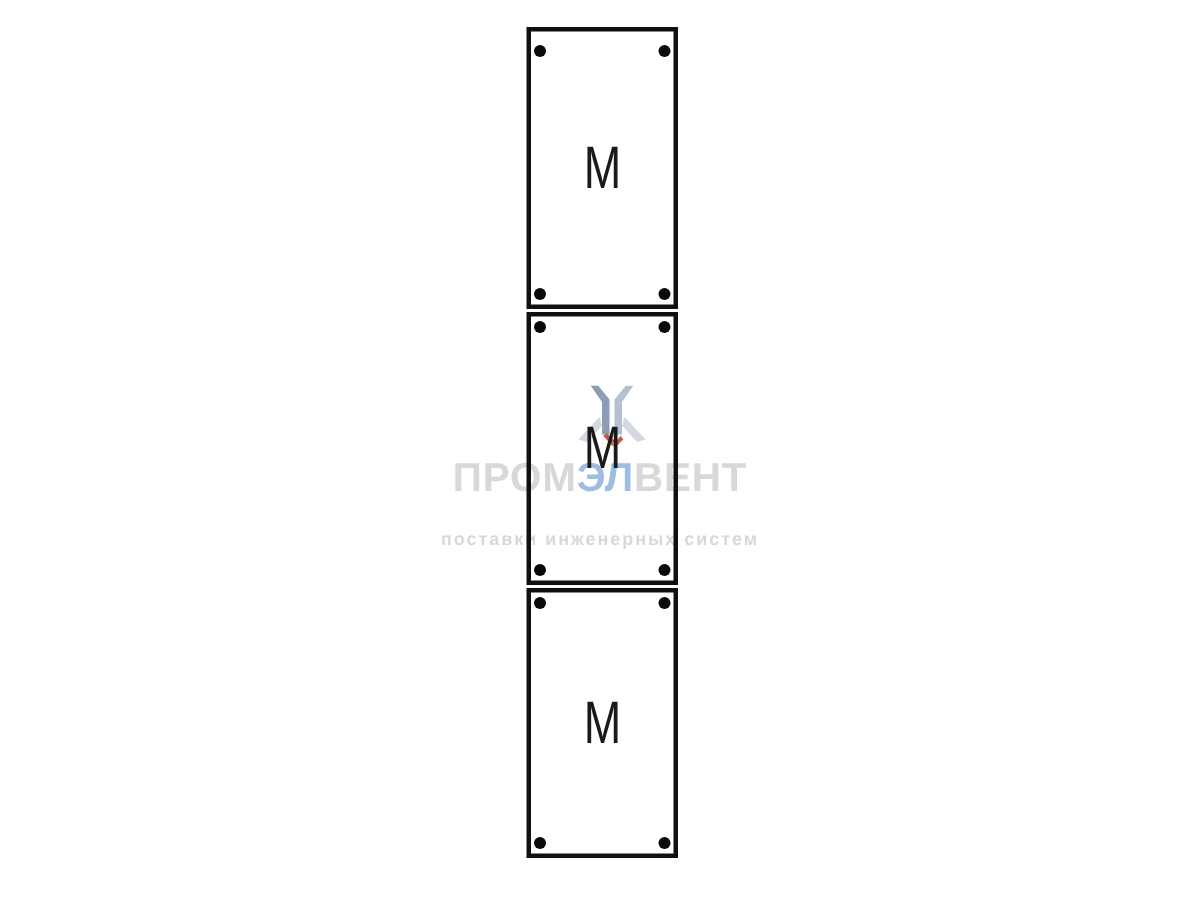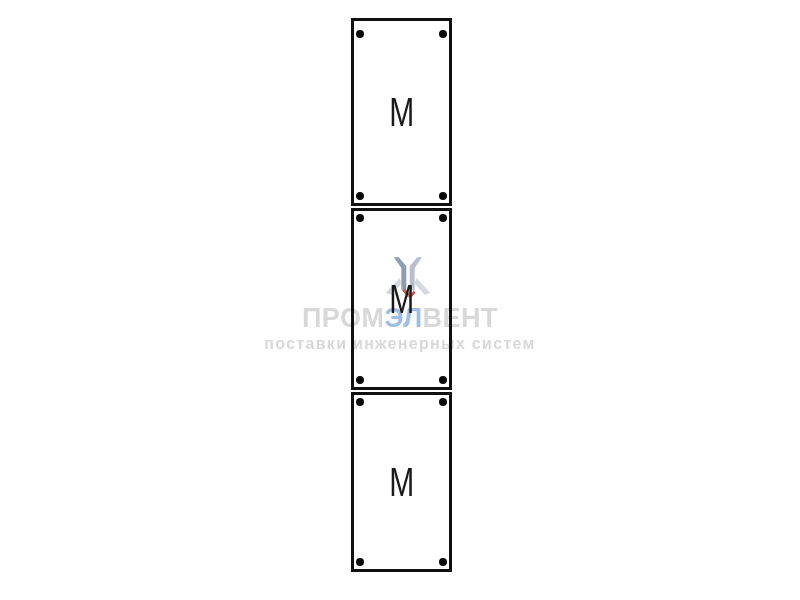--- a/index.html
+++ b/index.html
@@ -39,22 +39,22 @@
     margin-top: 2px;
     font-size: 27px;
     font-weight: 700;
     letter-spacing: 0.5px;
     line-height: 1;
     white-space: nowrap;
   }
   .wm-title .gray  { color: var(--text-gray); }
   .wm-title .blue  { color: var(--accent-blue); }
   .wm-tagline {
-    margin-top: 3px;
-    font-size: 16px;
+    margin-top: 20px;
+    font-size: 12px;
     font-weight: 700;
     letter-spacing: 1.3px;
     color: var(--text-gray);
     white-space: nowrap;
   }
 
   
   .panel {
     position: absolute;
     left: 351px;

